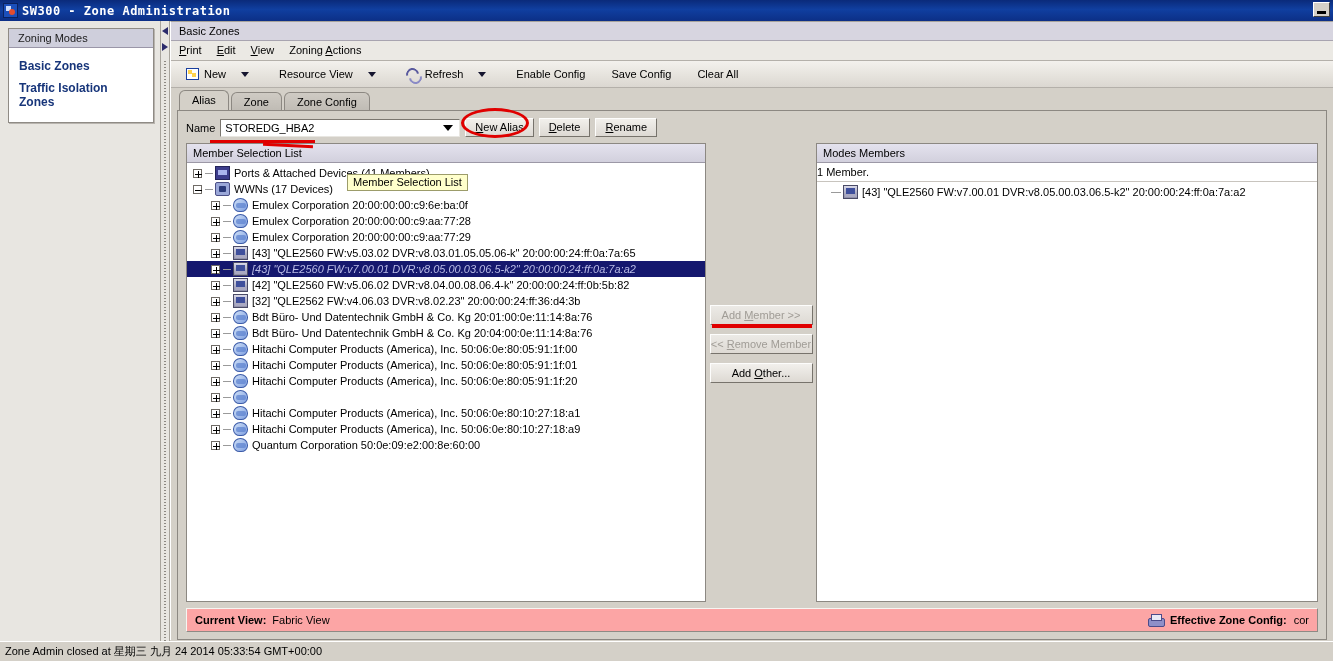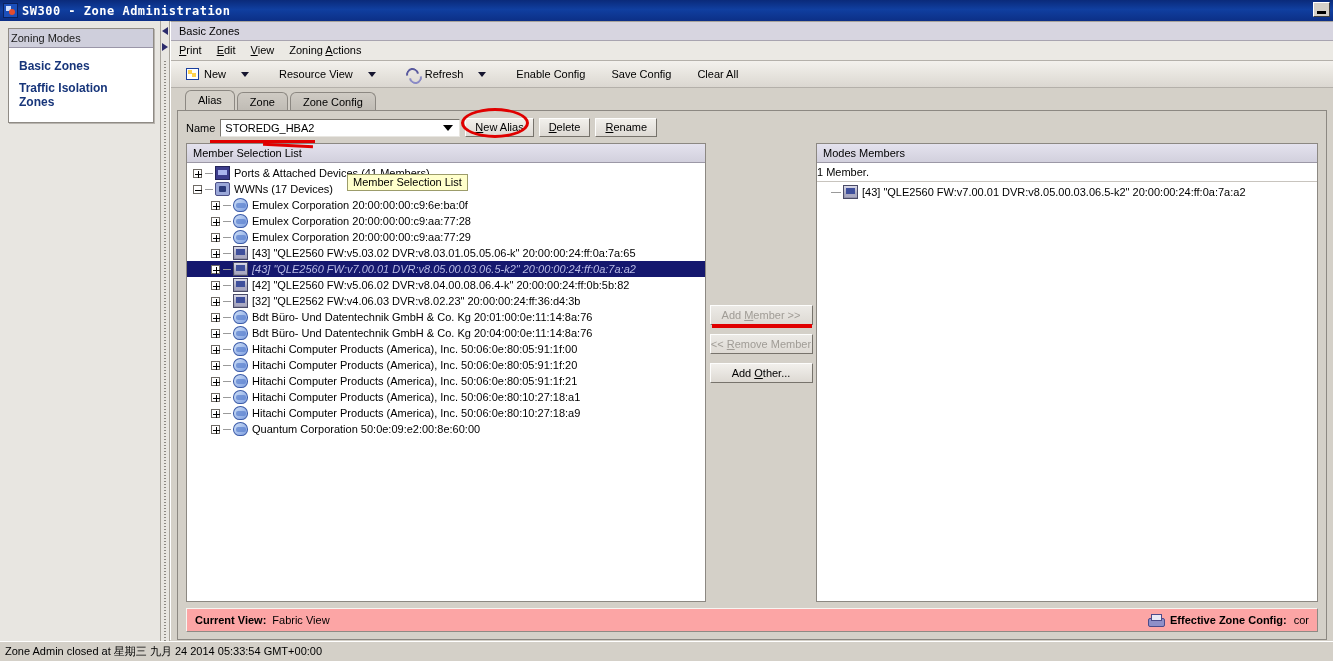--- a/index.html
+++ b/index.html
@@ -82,21 +82,21 @@
   }
   .zoning-panel {
     margin: 7px 6px 0 8px;
     border: 1px solid #8f8b85;
     background: #fff;
     box-shadow: 1px 1px 0 #b8b4ae;
   }
   .zoning-panel .zp-head {
     background: #cfcfdc;
     border-bottom: 1px solid #9a96a8;
-    padding: 3px 2px;
+    padding: 3px 9px;
     font-size: 11px;
     color: #1a1a1a;
   }
   .zoning-panel .zp-body { padding: 7px 0 9px 0; background: #fff; }
   .zp-link {
     display: block;
     padding: 4px 10px;
     color: #17357a;
     font-weight: bold;
     font-size: 12px;
@@ -228,21 +228,21 @@
     border:2px solid #5a5a9e;border-radius:50%;
     border-right-color:transparent;border-bottom-color:transparent;
   }
   .ic-refresh::before{left:0;top:0;transform:rotate(35deg);}
   .ic-refresh::after{left:3px;top:3px;transform:rotate(215deg);border-color:#8b8bc6;border-right-color:transparent;border-bottom-color:transparent;}
 
   
   #tabstrip {
     display: flex;
     align-items: flex-end;
-    padding: 4px 8px 0 14px;
+    padding: 4px 8px 0 8px;
     background: #d4d0c8;
     height: 22px;
     text-align: center;
   }
   .tab {
     font-size: 11px;
     padding: 3px 12px 3px 12px;
     margin-right: 2px;
     border: 1px solid #8c8882;
     border-bottom: none;
@@ -637,27 +637,32 @@
                 <div class="trow" style="padding-left: 24px;">
                   <span class="expander plus"></span>
                   <span class="connector"></span>
                   <span class="ico ico-dev"></span>
                   <span>Hitachi Computer Products (America), Inc. 50:06:0e:80:05:91:1f:00</span>
                 </div>
                 <div class="trow" style="padding-left: 24px;">
                   <span class="expander plus"></span>
                   <span class="connector"></span>
                   <span class="ico ico-dev"></span>
+                  <span>Hitachi Computer Products (America), Inc. 50:06:0e:80:05:91:1f:01</span>
+                </div>
+                <div class="trow" style="padding-left: 24px;">
+                  <span class="expander plus"></span>
+                  <span class="connector"></span>
+                  <span class="ico ico-dev"></span>
                   <span>Hitachi Computer Products (America), Inc. 50:06:0e:80:05:91:1f:20</span>
                 </div>
                 <div class="trow" style="padding-left: 24px;">
                   <span class="expander plus"></span>
                   <span class="connector"></span>
                   <span class="ico ico-dev"></span>
-                  <span>Hitachi Computer Products (America), Inc. 50:06:0e:80:05:91:1f:21</span>
                 </div>
                 <div class="trow" style="padding-left: 24px;">
                   <span class="expander plus"></span>
                   <span class="connector"></span>
                   <span class="ico ico-dev"></span>
                   <span>Hitachi Computer Products (America), Inc. 50:06:0e:80:10:27:18:a1</span>
                 </div>
                 <div class="trow" style="padding-left: 24px;">
                   <span class="expander plus"></span>
                   <span class="connector"></span>

